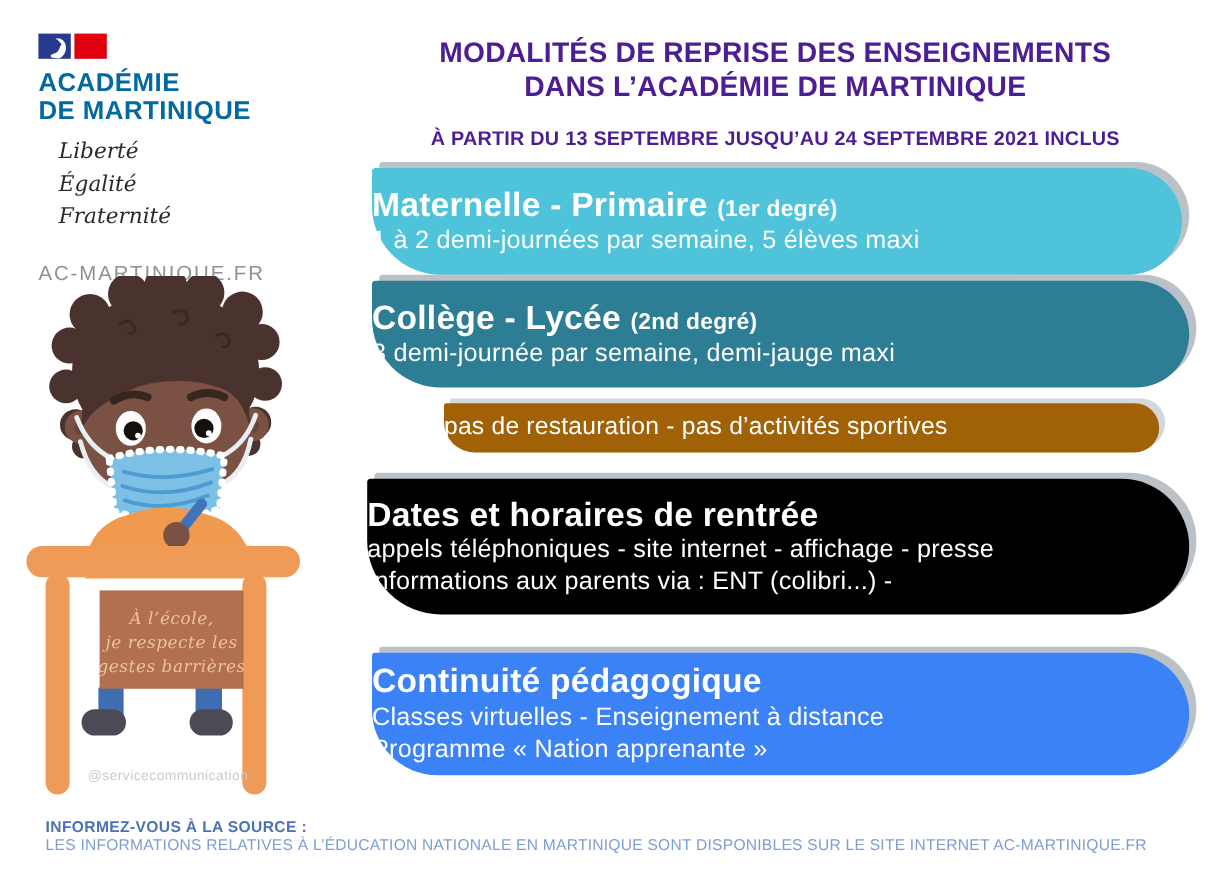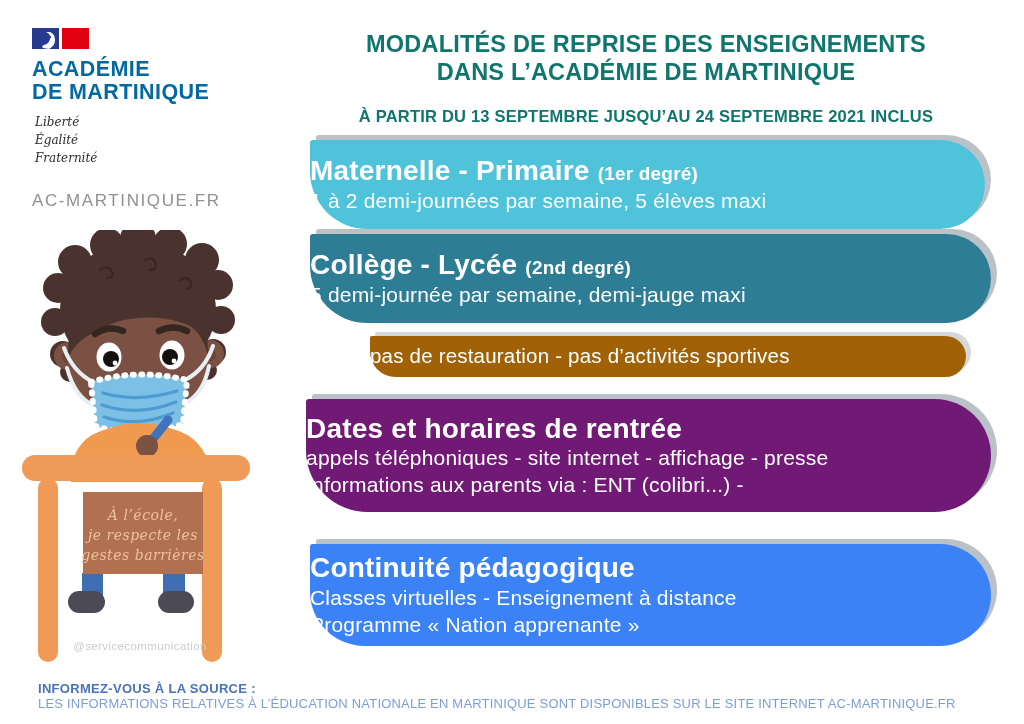--- a/index.html
+++ b/index.html
@@ -6,40 +6,40 @@
   body{width:1024px;height:724px;overflow:hidden;font-family:"Liberation Sans",sans-serif;}
   .poster{position:relative;width:1024px;height:724px;background:#ffffff;}
 
   
   .logo{position:absolute;left:32px;top:28px;width:240px;}
   .flag{display:flex;gap:3px;}
   .flag .blue{width:27px;height:21px;background:#273a8e;position:relative;overflow:hidden;}
   .flag .red{width:27px;height:21px;background:#e1000f;}
   .flag svg{position:absolute;left:0;top:0;}
   .acad-name{margin-top:9px;font-size:21.5px;font-weight:800;color:#0369a1;line-height:1.08;letter-spacing:.4px;}
-  .motto{margin-top:9px;margin-left:3px;font-family:"DejaVu Serif",serif;font-style:italic;font-size:12px;color:#2a2a2a;line-height:1.5;}
+  .motto{margin-top:9px;margin-left:17px;font-family:"DejaVu Serif",serif;font-style:italic;font-size:18px;color:#2a2a2a;line-height:1.5;}
   .website{margin-top:24px;font-size:17px;color:#8e9196;letter-spacing:1.6px;font-weight:400;}
 
   
-  .header{position:absolute;left:308px;top:30px;width:676px;text-align:center;color:#0f766e;}
+  .header{position:absolute;left:308px;top:30px;width:676px;text-align:center;color:#4c1d95;}
   .header .t1,.header .t2{font-size:23.5px;font-weight:800;line-height:1.2;letter-spacing:.2px;}
   .header .sub{margin-top:21px;font-size:16.5px;font-weight:800;letter-spacing:.2px;}
 
   
   .banner{position:absolute;color:#fff;display:flex;flex-direction:column;justify-content:center;align-items:flex-start;text-align:center;}
   .banner .b-title{font-size:28px;font-weight:800;line-height:1.2;letter-spacing:.2px;}
   .banner .b-title .suffix{font-size:19px;font-weight:800;}
   .banner .b-line{font-size:21px;font-weight:400;line-height:1.28;letter-spacing:.2px;}
   .shadowed{box-shadow:6px -5px 0 rgba(131,144,153,.55);}
 
   .banner.cyan  {left:310px;top:140px;width:675px;height:89px;background:#4fc3da;border-radius:3px 45px 45px 58px;}
   .banner.teal  {left:310px;top:234px;width:681px;height:89px;background:#2d7e95;border-radius:3px 45px 45px 58px;}
   .banner.redb  {left:370px;top:336px;width:596px;height:41px;background:#a16207;border-radius:2px 21px 21px 26px;box-shadow:5px -4px 0 rgba(131,144,153,.35);}
   .banner.redb .b-line{font-size:20.5px;font-weight:500;}
-  .banner.orange{left:306px;top:399px;width:685px;height:113px;background:#701a75;border-radius:3px 57px 57px 62px;}
+  .banner.orange{left:306px;top:399px;width:685px;height:113px;background:#000000;border-radius:3px 57px 57px 62px;}
   .banner.green {left:310px;top:544px;width:681px;height:102px;background:#3b82f6;border-radius:3px 58px 58px 62px;}
 
   
   .footer{position:absolute;left:38px;top:681px;}
   .footer .f1{font-size:13px;font-weight:800;color:#4a72b8;letter-spacing:.3px;}
   .footer .f2{margin-top:0;font-size:13px;font-weight:500;color:#7d9ed4;letter-spacing:.2px;}
 
   
   .illus{position:absolute;left:15px;top:230px;width:290px;height:445px;}
   .board-text{font-family:"DejaVu Serif",serif;font-style:italic;font-size:14px;fill:#eec29c;letter-spacing:.5px;}
@@ -84,21 +84,21 @@
       <span class="suffix"> <span>(1er degré)</span></span>
     </div>
     <div class="b-line">1 à 2 demi-journées par semaine,  5 élèves maxi</div>
   </div>
 
   <div class="banner teal shadowed">
     <div class="b-title">
       <span>Collège - Lycée</span>
       <span class="suffix"> <span>(2nd degré)</span></span>
     </div>
-    <div class="b-line">5 demi-journée par semaine,  demi-jauge maxi</div>
+    <div class="b-line">3 demi-journée par semaine,  demi-jauge maxi</div>
   </div>
 
   <div class="banner redb">
     <div class="b-line">pas de restauration - pas d’activités sportives</div>
   </div>
 
   <div class="banner orange shadowed">
     <div class="b-title">Dates et horaires de rentrée</div>
     <div class="b-line">appels téléphoniques - site internet - affichage -  presse</div>
     <div class="b-line">Informations aux parents via : ENT (colibri...) -</div>

